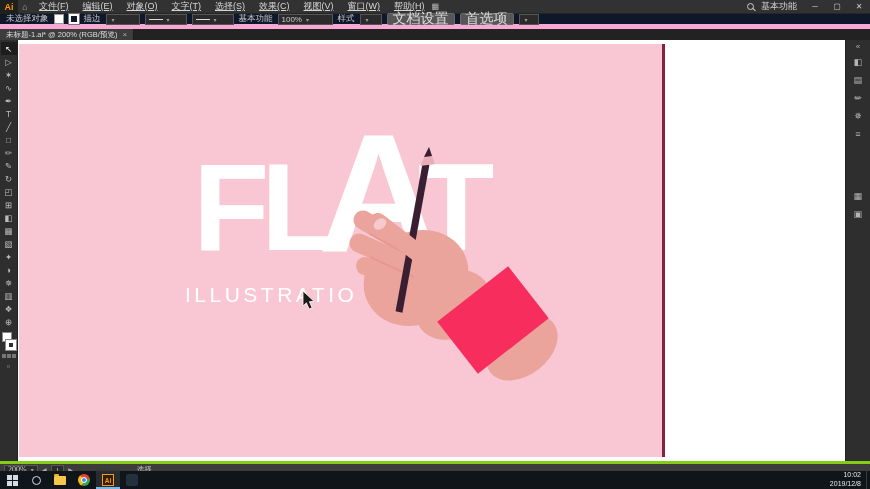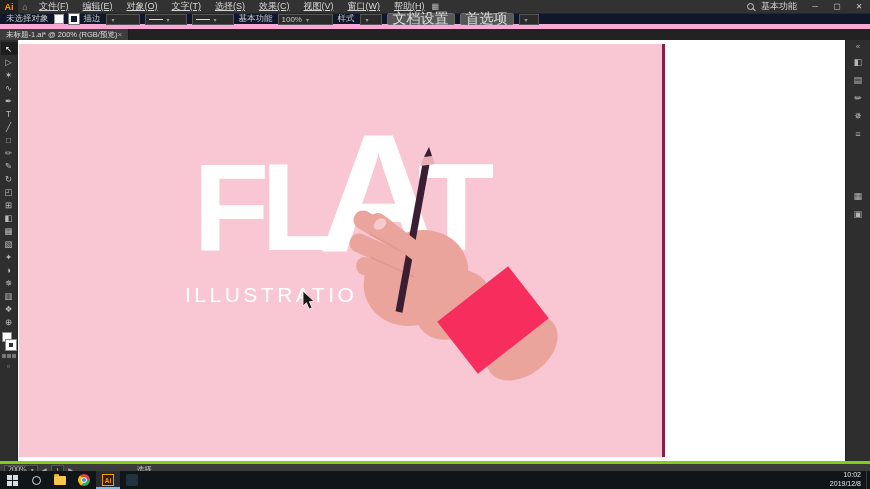--- a/index.html
+++ b/index.html
@@ -33,21 +33,21 @@
         gap:2px; padding:0 3px; font-size:8px; color:#ccc; }
   .dd::after { content:"▾"; font-size:6px; color:#999; margin-left:2px; }
   .dd .line { width:14px; height:1px; background:#ddd; display:block; }
   .cbtn { height:12px; padding:0 5px; background:#565656; border:1px solid #686868;
           border-radius:2px; font-size:14px; color:#ddd; display:flex; align-items:center; }
 
   
   .tabbar { position:absolute; top:29px; left:0; right:0; height:11px; background:#222;
             display:flex; }
   .tab { background:#3d3d3d; color:#ddd; font-size:7.5px; padding:0 6px; display:flex;
-         align-items:center; border-right:1px solid #1b1b1b; }
+         align-items:center; gap:5px; border-right:1px solid #1b1b1b; }
   .tab .x { color:#aaa; font-size:8px; }
 
   
   .toolbar { position:absolute; left:0; top:40px; width:18px; height:421px; background:#2e2e2e;
              border-right:1px solid #222; display:flex; flex-direction:column; align-items:center;
              padding-top:2px; }
   .tool { width:16px; height:13px; display:flex; align-items:center; justify-content:center;
           font-size:8.5px; color:#bcbcbc; }
   .tool.active { background:#1d1d1d; color:#fff; }
   .swatches { margin-top:4px; position:relative; width:16px; height:18px; }

